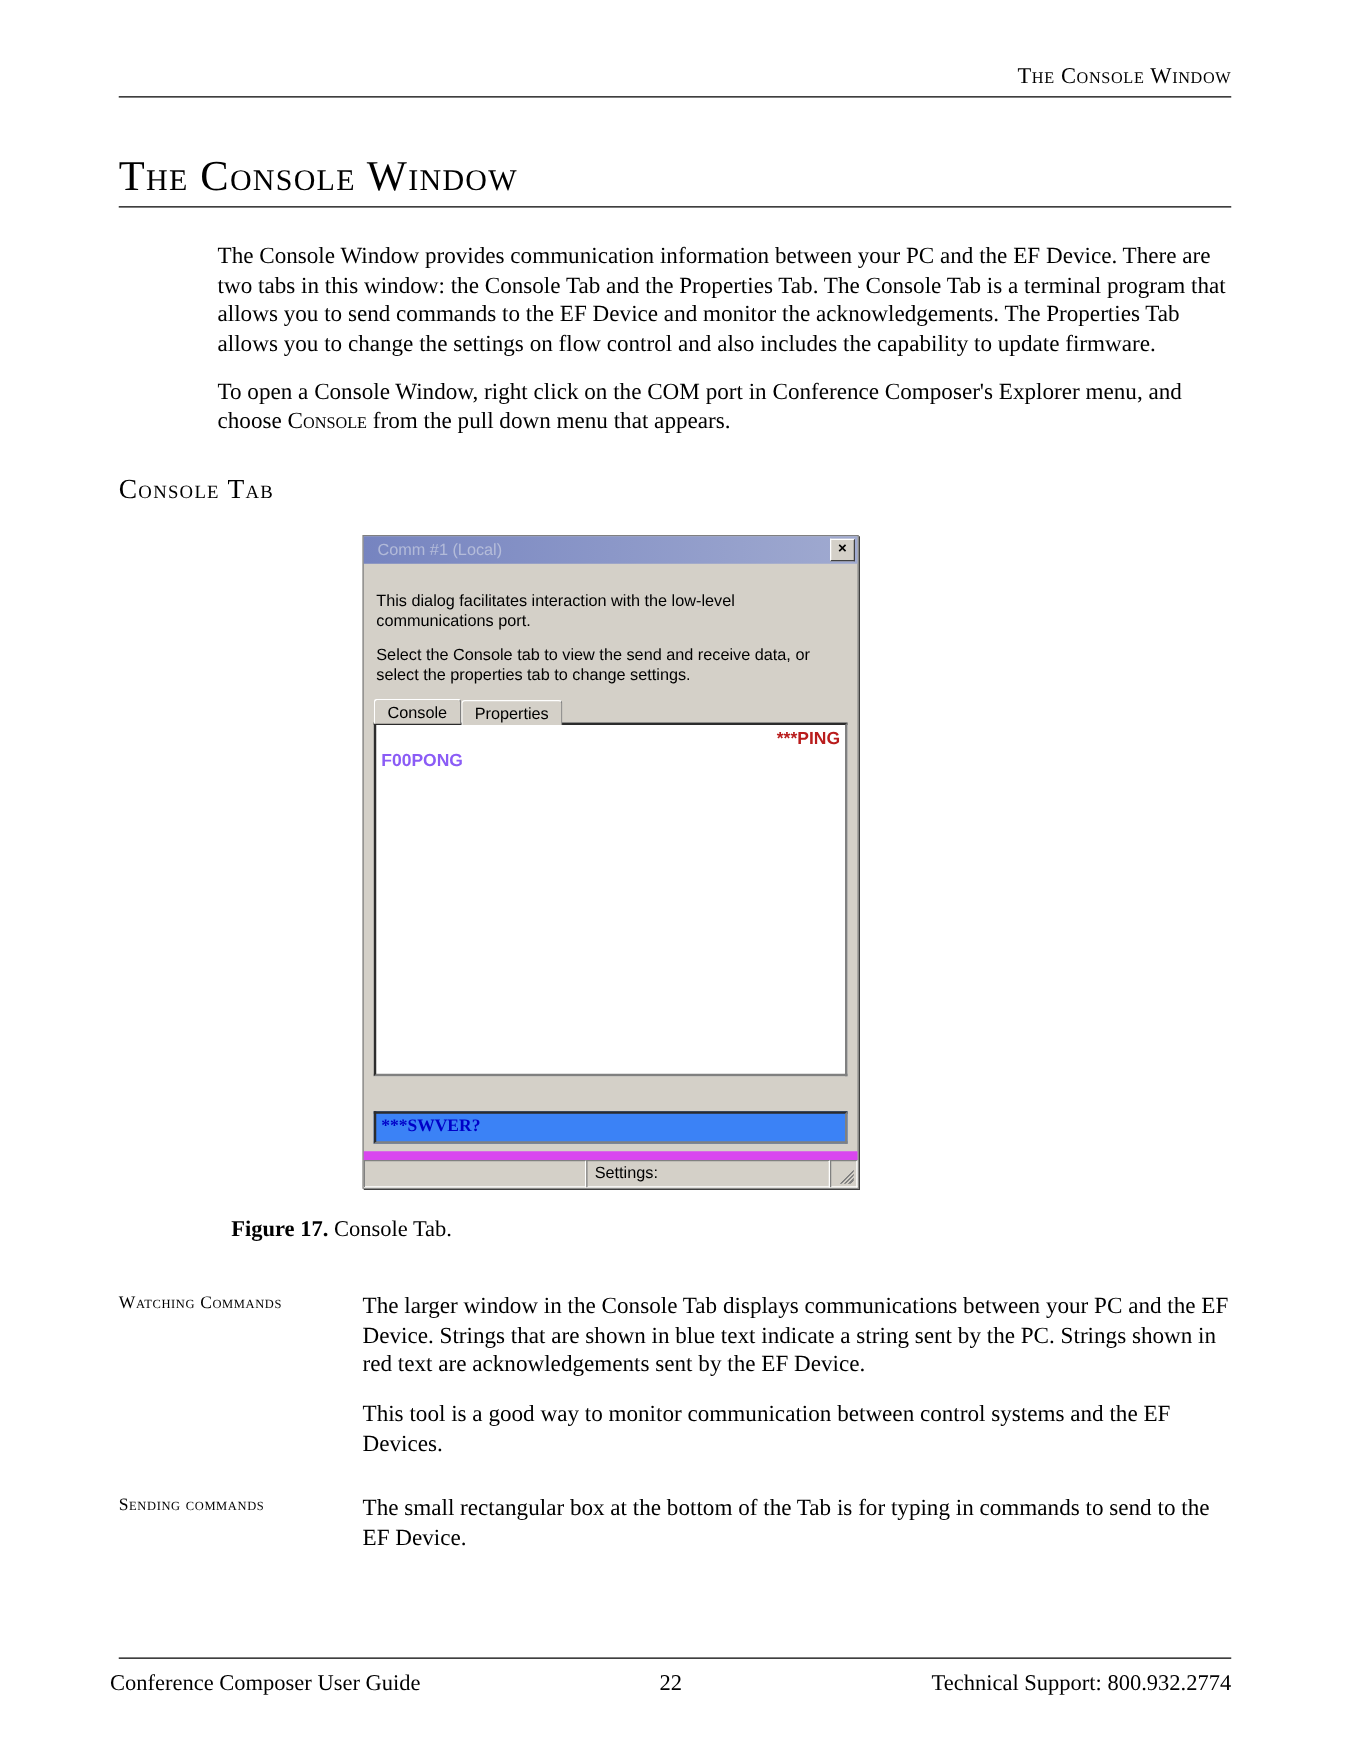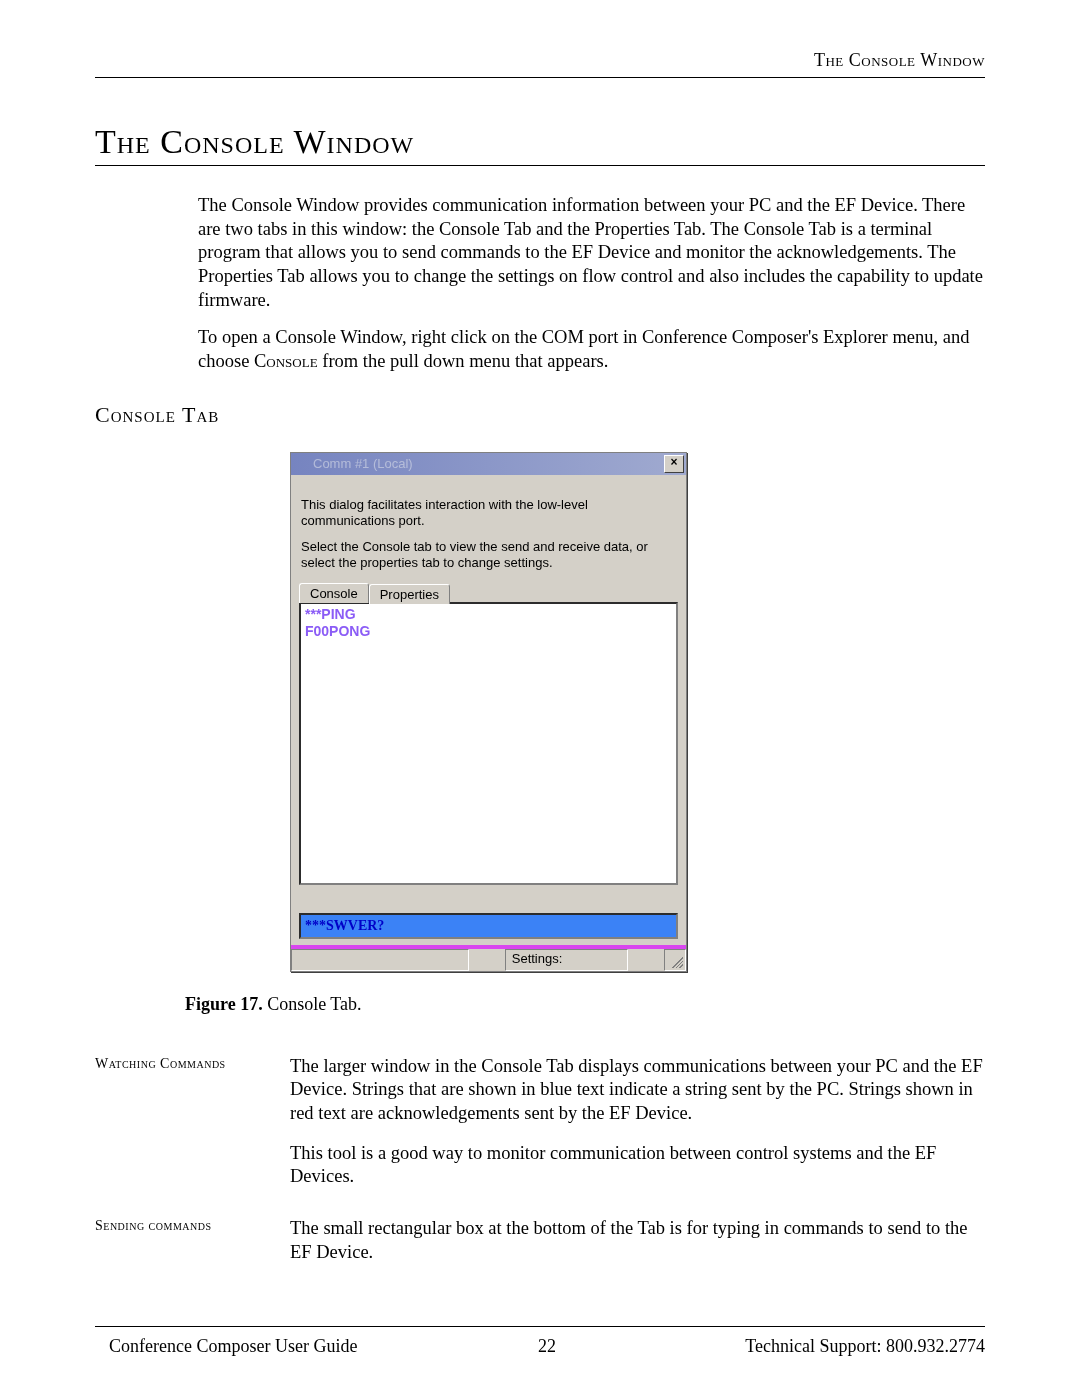--- a/index.html
+++ b/index.html
@@ -31,21 +31,21 @@
   .chapter-title {
     font-family: "Papyrus", "Segoe Script", "Comic Sans MS", cursive;
     font-size: 34px;
     letter-spacing: 1px;
     font-variant: small-caps;
     padding-bottom: 4px;
     border-bottom: 1px solid #000;
     margin-bottom: 28px;
   }
   .body-block {
-    margin-left: 103px;
+    margin-left: 79px;
     font-size: 18.5px;
     line-height: 1.28;
     margin-bottom: 14px;
   }
   .section-head {
     font-family: "Papyrus", "Segoe Script", "Comic Sans MS", cursive;
     font-size: 22px;
     letter-spacing: 1px;
     font-variant: small-caps;
     margin-top: 28px;
@@ -66,21 +66,21 @@
     font-size: 13px;
     color: #000;
     box-shadow: 1px 1px 0 #404040;
   }
   .titlebar {
     background: #7a96df; 
     background: linear-gradient(to right, #7684c0, #a0aad0);
     color: #d8dce8;
     height: 22px;
     line-height: 22px;
-    padding: 0 2px 0 22px;
+    padding: 0 2px 0 11px;
     display: flex;
     align-items: center;
     justify-content: space-between;
     font-size: 13px;
   }
   .titlebar .t-text { opacity: .6; }
   .close-btn {
     width: 18px; height: 16px;
     background: #d4d0c8;
     border: 1px solid #fff;
@@ -128,44 +128,43 @@
     background: #fff;
     border: 2px inset #808080;
     height: 275px;
     padding: 2px 4px;
     font-family: Tahoma, Arial, sans-serif;
     font-size: 14px;
     font-weight: bold;
     line-height: 1.25;
     overflow: hidden;
   }
-  .line-blue { color: #8b5cf6; }
+  .line-blue { color: #b91c1c; text-align: right; }
   .line-red { color: #8b5cf6; }
   .cmd-input-wrap {
     margin: 0 8px 6px 8px;
   }
   .cmd-input {
     width: 100%;
     box-sizing: border-box;
     border: 2px inset #808080;
     background: #3b82f6;
     font-family: Liberation Serif, serif;
     font-size: 14px;
     font-weight: bold;
     color: #0000c8;
     padding: 2px 4px;
     height: 26px;
     margin-top: 24px;
   }
   .status-bar {
     display: flex;
     height: 22px;
-    border-top: 4px solid #d946ef;
+    border-top: 7px solid #d946ef;
     font-size: 13px;
-    gap: 36px;
   }
   .status-cell {
     border: 1px solid #808080;
     border-top-color: #808080;
     border-left-color: #808080;
     border-right-color: #fff;
     border-bottom-color: #fff;
     padding: 1px 6px;
     background: #d4d0c8;
     box-sizing: border-box;
@@ -212,21 +211,21 @@
   
   .footer-rule {
     position: absolute;
     left: 95px; right: 95px;
     bottom: 70px;
     border-top: 1px solid #000;
     height: 0;
   }
   .footer-row {
     position: absolute;
-    left: 109px; right: 95px;
+    left: 88px; right: 95px;
     bottom: 40px;
     display: flex;
     justify-content: space-between;
     font-size: 18px;
   }
   .footer-center {
     position: absolute;
     left: 50%;
     transform: translateX(-50%);
   }

